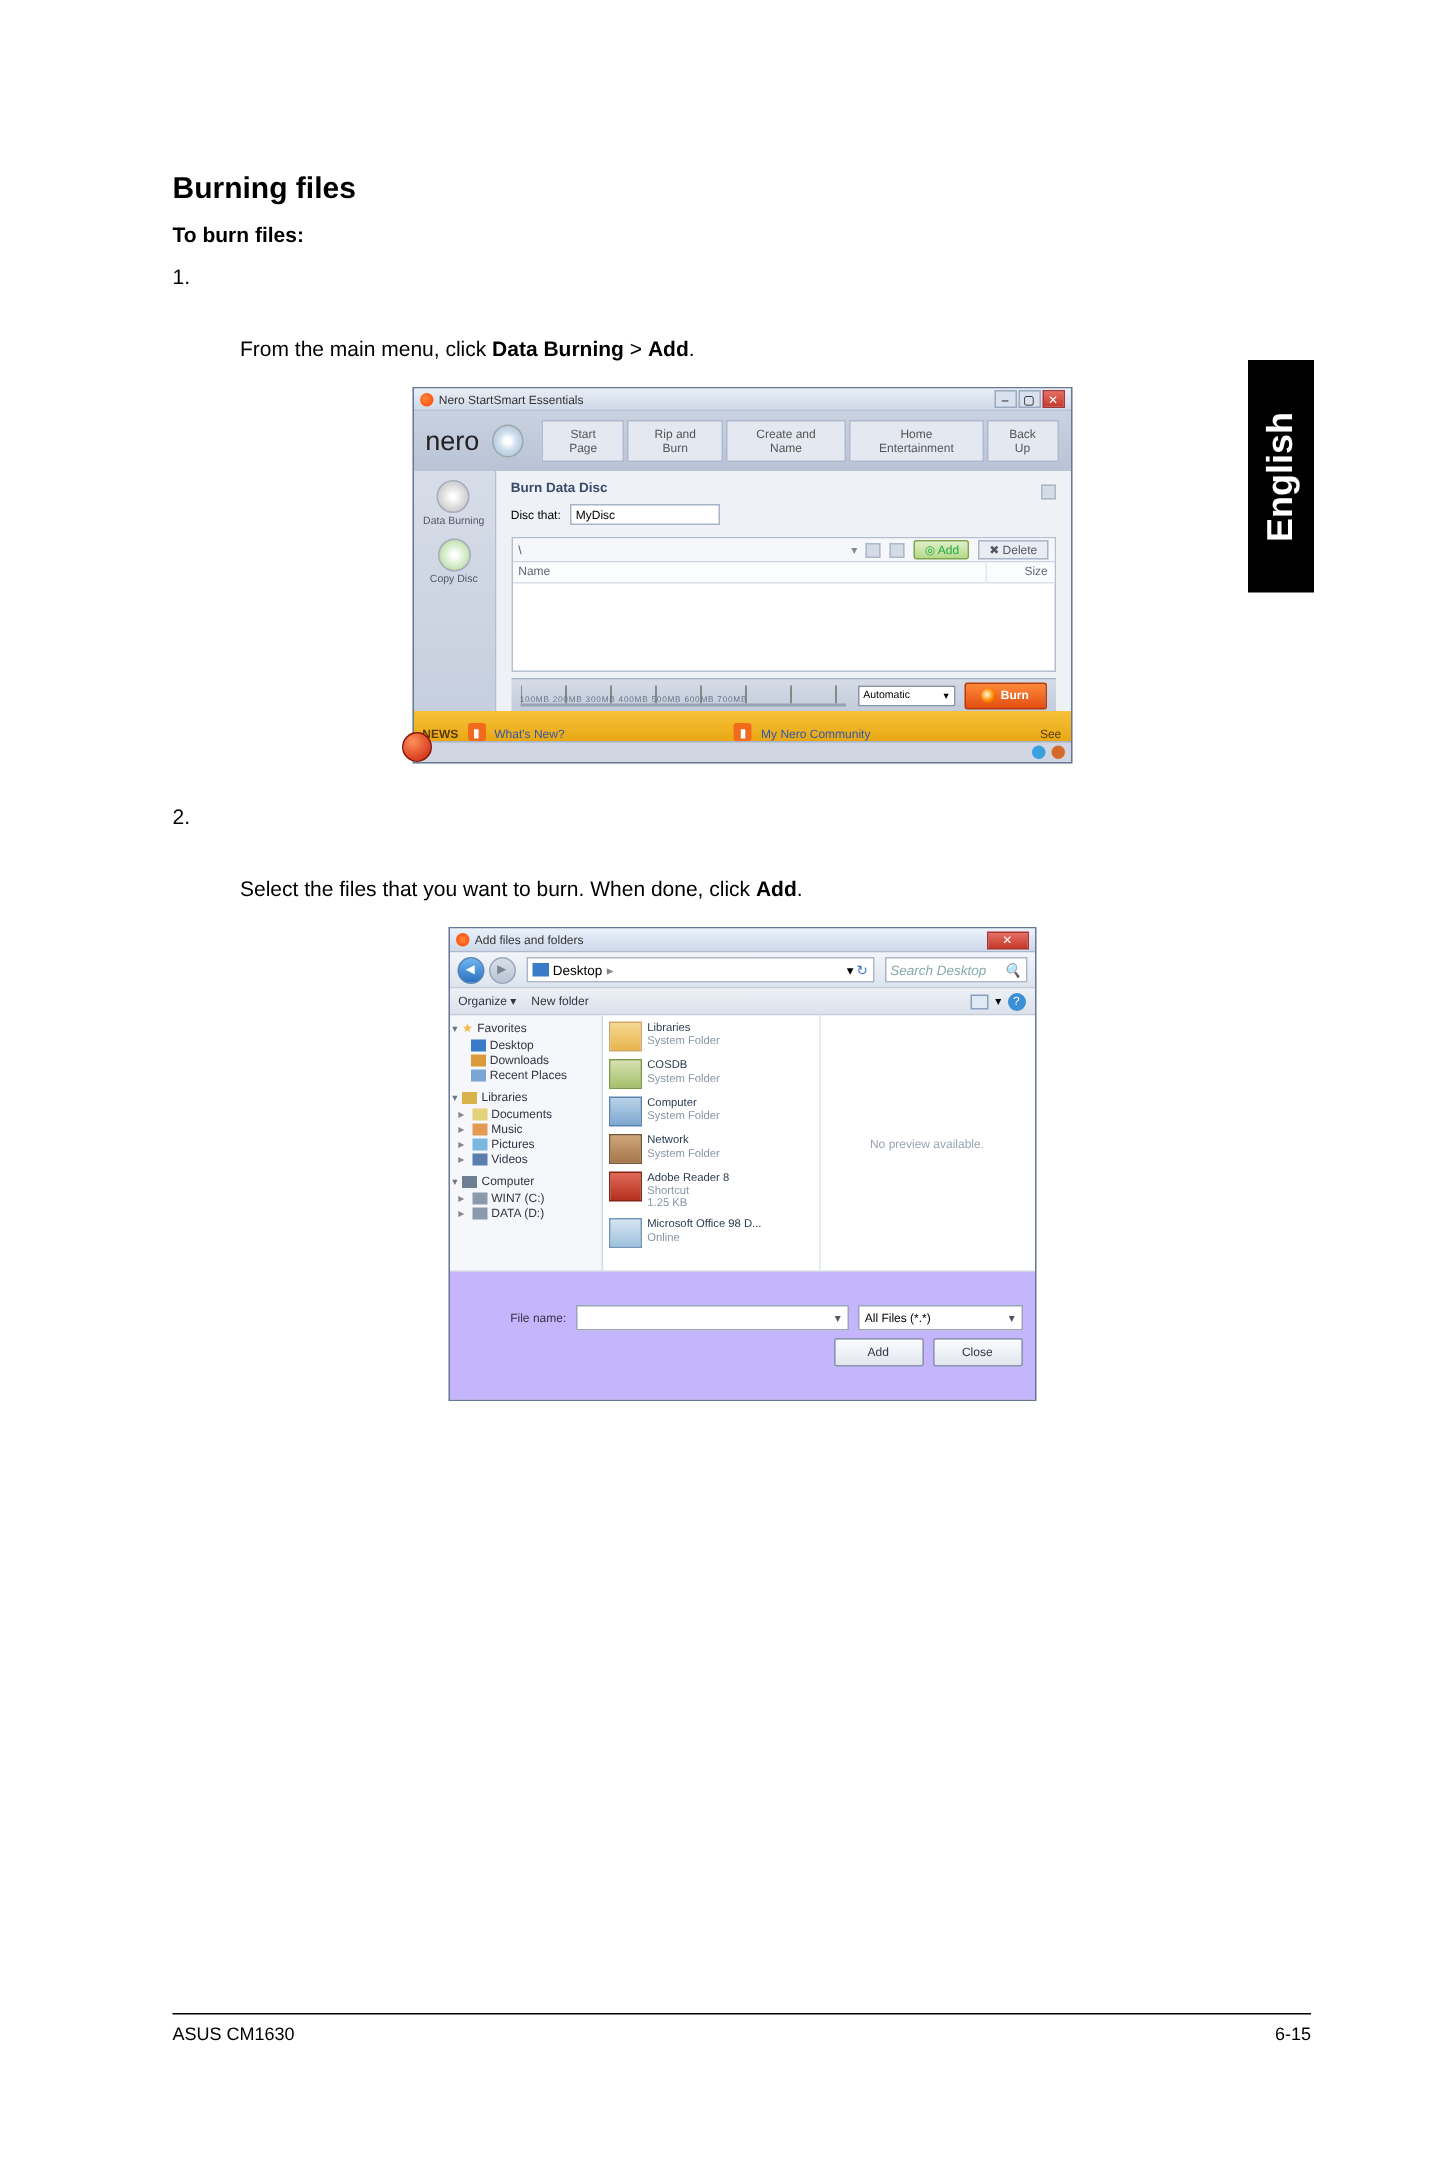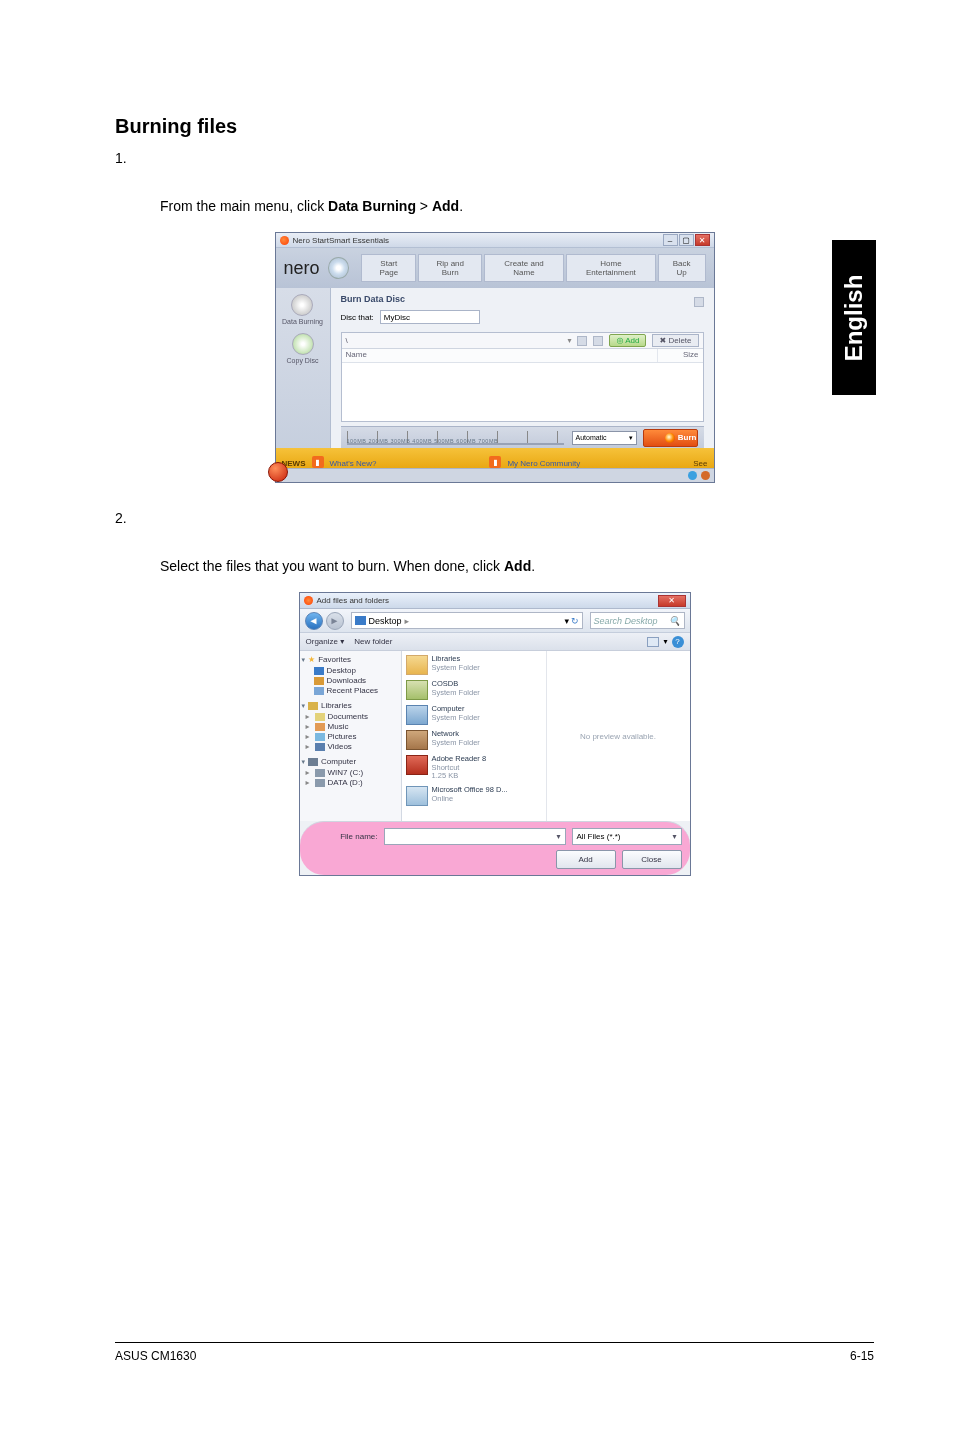--- a/index.html
+++ b/index.html
@@ -217,21 +217,21 @@
     font-size:5.5px; color:#678; letter-spacing:0.5px;
   }
   .nero-auto-select {
     width: 65px; height:14px; border:1px solid #8a94a8; background:#fff;
     font-size:7px; display:flex; align-items:center; padding:0 3px;
   }
   .nero-burn-btn {
     width: 55px; height:18px; margin-left:6px;
     background: linear-gradient(#ff8a3a,#e24e12);
     border:1px solid #b63a0e; color:#fff; font-size:8px; font-weight:bold;
-    display:flex; align-items:center; justify-content:flex-end; gap:3px;
+    display:flex; align-items:center; justify-content:center; gap:3px;
     border-radius:2px;
   }
   .nero-burn-icon {
     width:10px;height:10px;border-radius:50%;
     background: radial-gradient(circle at 40% 40%, #ffd, #f80, #c30);
   }
 
   .nero-news {
     height: 20px; background: linear-gradient(#f6c23a,#e9a813);
     display:flex; align-items:flex-end; padding:0 6px; font-size:8px;
@@ -354,22 +354,22 @@
   .dlg-file-text{font-size:7.5px;line-height:1.15;}
   .dlg-file-name{color:#2a3a50;}
   .dlg-file-sub{color:#8a95a6;}
 
   .dlg-preview{
     flex:1;display:flex;align-items:center;justify-content:center;
     color:#9aa4b2;font-size:8px;
   }
 
   .dlg-footer{
-    background:#f9a8d4;border-top:1px solid #cfd5e0;
-    padding:6px 8px;font-size:8px;border-radius:24px;
+    background:#c4b5fd;border-top:1px solid #cfd5e0;
+    padding:22px 8px;font-size:8px;
   }
   .dlg-row{display:flex;align-items:center;gap:6px;margin-bottom:5px;}
   .dlg-label{width:70px;text-align:right;color:#334;}
   .dlg-combo{
     height:17px;border:1px solid #9aa6b9;background:#fff;
     display:flex;align-items:center;padding:0 4px;min-width:100px;
     justify-content:space-between;
   }
   .dlg-combo .arrow{color:#556;}
   .dlg-btns{display:flex;justify-content:flex-end;gap:6px;margin-top:2px;}
@@ -378,20 +378,21 @@
     background:linear-gradient(#fbfcfe,#e1e6ee);
     display:flex;align-items:center;justify-content:center;border-radius:2px;
     color:#334;
   }
 </style>
 </head>
 <body>
 
 <div class="page-content">
   <h2 class="section-title">Burning files</h2>
+  <p class="subsection-title">To burn files:</p>
 
   <div class="step-row">
     <span class="step-num">1.</span>
     <span class="step-text">
       <span>From the main menu, click </span><b>Data Burning</b><span> &gt; </span><b>Add</b><span>.</span>
     </span>
   </div>
 
   <div class="screenshot-wrap">
     <div class="nero-window">

